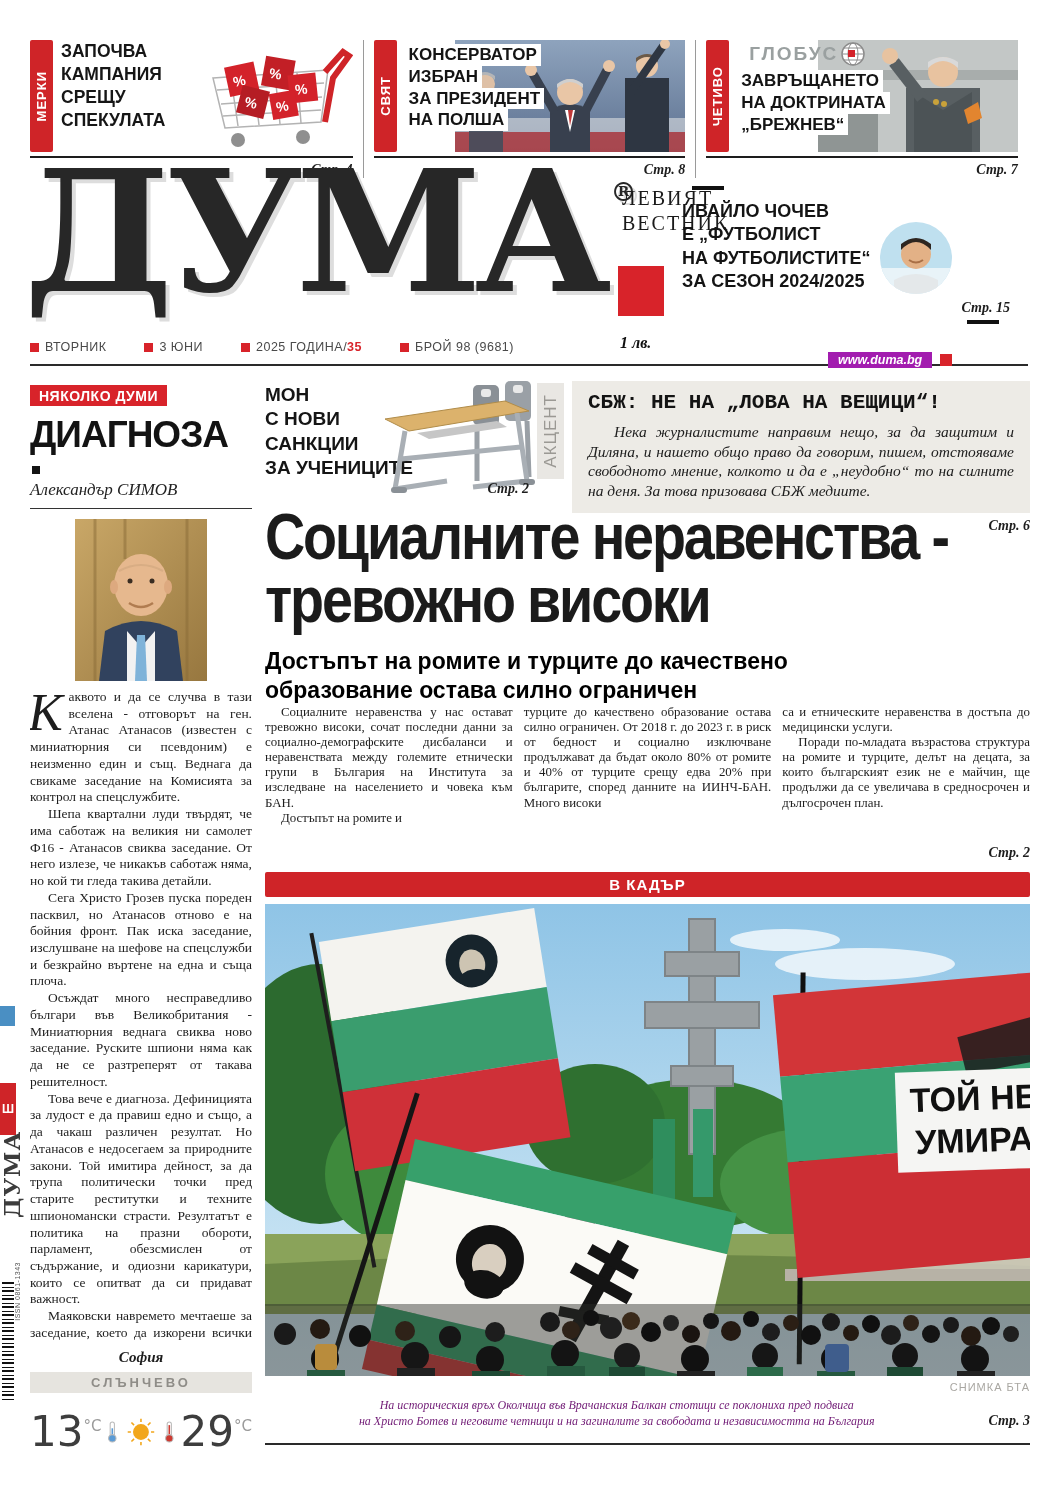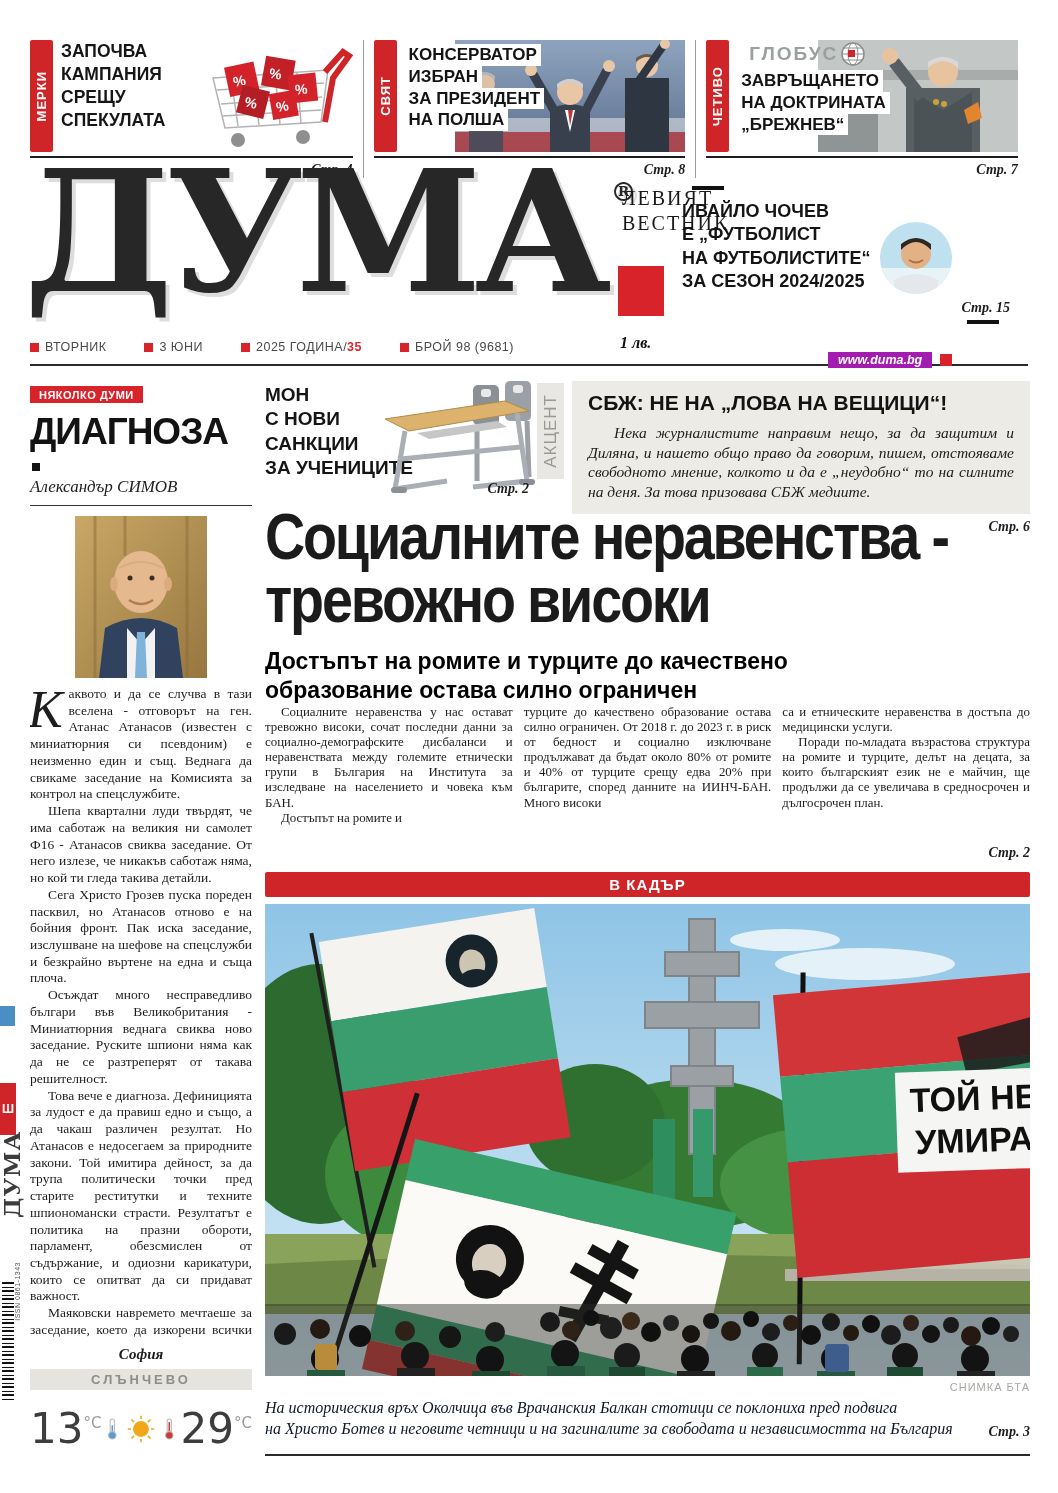--- a/index.html
+++ b/index.html
@@ -48,21 +48,21 @@
   .dateline .rednum { color:#d8232a; font-weight:bold; }
   .price { position:absolute; left:590px; top:152px; font-style:italic; font-weight:bold; font-size:16px; color:#111; }
   .rule { position:absolute; left:30px; top:364px; width:998px; height:2px; background:#2a2a2a; }
   .webbox { position:absolute; left:828px; top:352px; background:#a21caf; color:#fff; font-weight:bold; font-style:italic;
             font-family:"Liberation Sans",sans-serif; font-size:12.5px; padding:0 10px; height:16px; line-height:16px; z-index:4; }
   .webredsq { position:absolute; left:940px; top:354px; width:12px; height:12px; background:#d8232a; z-index:4; }
 
   
   .opinion { position:absolute; left:30px; top:385px; width:222px; }
   .badge { display:inline-block; background:#d8232a; color:#fff; font-family:"Liberation Sans",sans-serif;
-           font-weight:bold; font-size:11px; letter-spacing:.5px; padding:3px 9px 2px;text-align:right; }
+           font-weight:bold; font-size:14px; letter-spacing:.5px; padding:3px 9px 2px;text-align:right; }
   .op-title { font-family:"Liberation Sans",sans-serif; font-weight:800; font-size:37px; letter-spacing:-1px; color:#131313; margin-top:8px; }
   .op-bullet { width:8px; height:8px; background:#131313; margin:10px 0 6px 2px; }
   .op-author { font-style:italic; font-size:17px; color:#222; }
   .op-hr { border-top:1.5px solid #333; margin-top:8px; }
   .op-photo { width:132px; height:162px; margin:10px auto 8px; }
   .op-body { text-align:justify; font-size:13.5px; line-height:1.24; color:#1d1d1d; height:652px; overflow:hidden; }
   .op-body p { text-indent:18px; }
   .op-body p.first { text-indent:0; }
   .dropcap { float:left; font-size:52px; line-height:.8; font-style:italic; margin:3px 6px 0 -2px; }
   .city { text-align:center; font-weight:bold; font-style:italic; font-size:15px; margin-top:8px; }
@@ -87,21 +87,21 @@
   .edu { position:absolute; left:265px; top:383px; width:268px; height:118px; }
   .edu-lines div { font-family:"Liberation Sans",sans-serif; font-weight:bold; font-size:19px; line-height:1.28; color:#151515; }
   .edu .t-photo { right:-4px; top:-2px; }
   .edu .pref { position:absolute; right:4px; top:98px; }
   .accent { position:absolute; left:537px; top:383px; width:27px; height:96px; background:#e9e7e3;
             display:flex; align-items:center; justify-content:center; }
   .accent span { writing-mode:vertical-rl; transform:rotate(180deg); font-family:"Liberation Sans",sans-serif;
                  font-size:17px; letter-spacing:1px; color:#9b9994; }
   .sbjwrap { position:absolute; left:572px; top:381px; width:458px; }
   .sbj { background:#edebe6; padding:10px 16px 12px; }
-  .sbj-title { font-family:Liberation Sans, sans-serif; font-weight:800; font-size:21px; color:#131313; }
+  .sbj-title { font-family:Liberation Mono, monospace; font-weight:800; font-size:21px; color:#131313; }
   .sbj-text { font-style:italic; font-size:15.5px; line-height:1.27; text-align:justify; text-indent:26px; margin-top:8px; color:#202020; }
   .sbjwrap .pref { display:block; text-align:right; margin-top:5px; }
 
   
   .headline-wrap { position:absolute; left:265px; top:506px; width:765px; }
   .headline { transform:scaleX(.87); transform-origin:left top; width:115%;
               font-family:"Liberation Sans",sans-serif; font-weight:800; font-size:64px; line-height:.98;
               letter-spacing:-2.5px; color:#1b1b1b; }
   .subhead { margin-top:16px; font-family:"Liberation Sans",sans-serif; font-weight:bold; font-size:23px; line-height:1.26; color:#000000; }
   .cols { position:absolute; left:265px; top:705px; width:765px; height:162px; display:flex; gap:11px; overflow:hidden; }
@@ -111,21 +111,21 @@
 
   
   .banner { position:absolute; left:265px; top:872px; width:765px; height:25px; background:#cf2428; border-radius:2px;
             color:#fff; font-family:"Liberation Sans",sans-serif; font-weight:bold; font-size:15px; letter-spacing:1px;
             display:flex; align-items:center; justify-content:center; }
   .bigphoto { position:absolute; left:265px; top:904px; width:765px; height:472px; overflow:hidden; }
   .credit { position:absolute; left:265px; top:1381px; width:765px; text-align:right;
             font-family:"Liberation Sans",sans-serif; font-size:11px; color:#a9a7a2; letter-spacing:1px; }
   .caption { position:absolute; left:265px; top:1398px; width:765px; border-bottom:2px solid #2a2a2a; padding-bottom:14px; }
   .caption-flex { display:flex; align-items:flex-end; }
-  .cap-lines { flex:1; font-style:italic; font-size:16px; line-height:1.3; color:#0f172a; }
+  .cap-lines { flex:1; font-style:italic; font-size:12px; line-height:1.3; color:#701a75;text-align:center; }
   .caption .pref { margin-left:20px; }
 </style>
 </head>
 <body>
 
 <div class="page">
 
   <div class="teasers">
 
     <div class="teaser">

